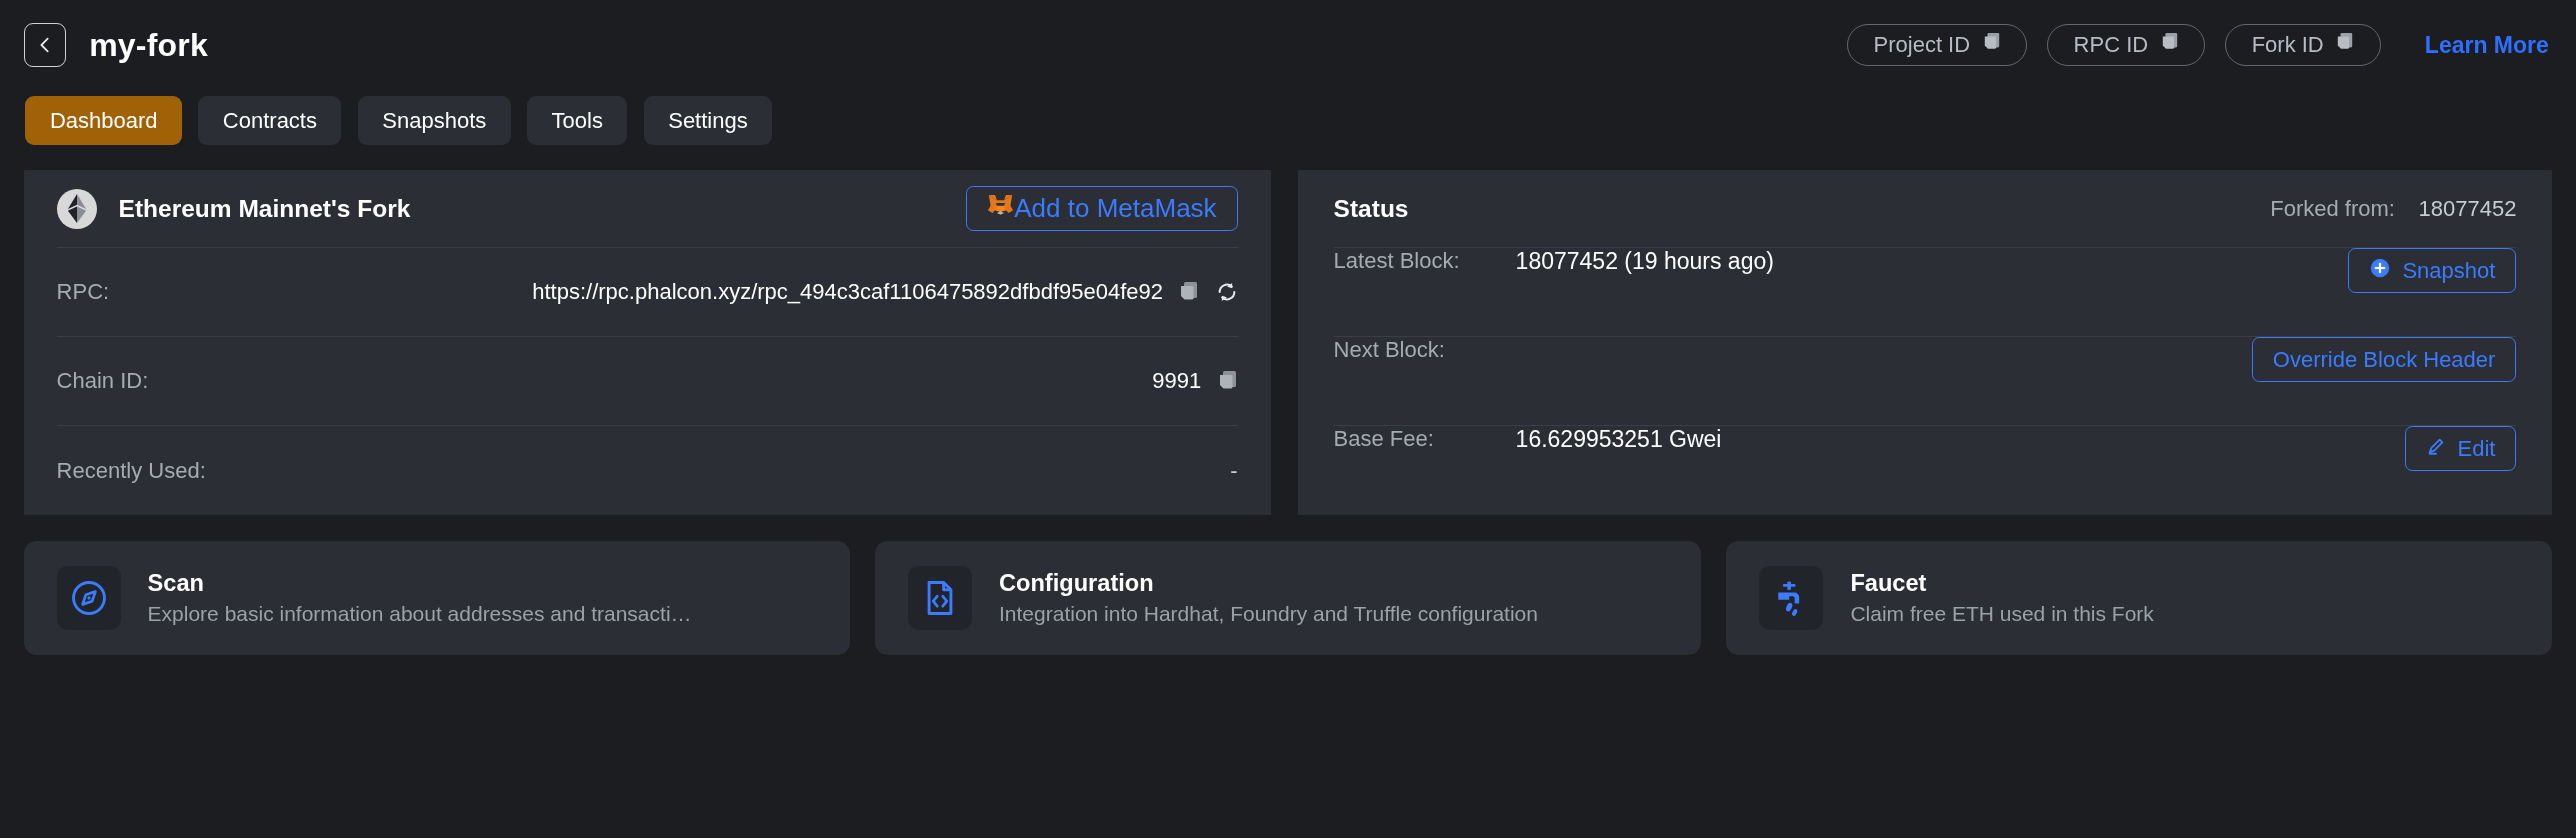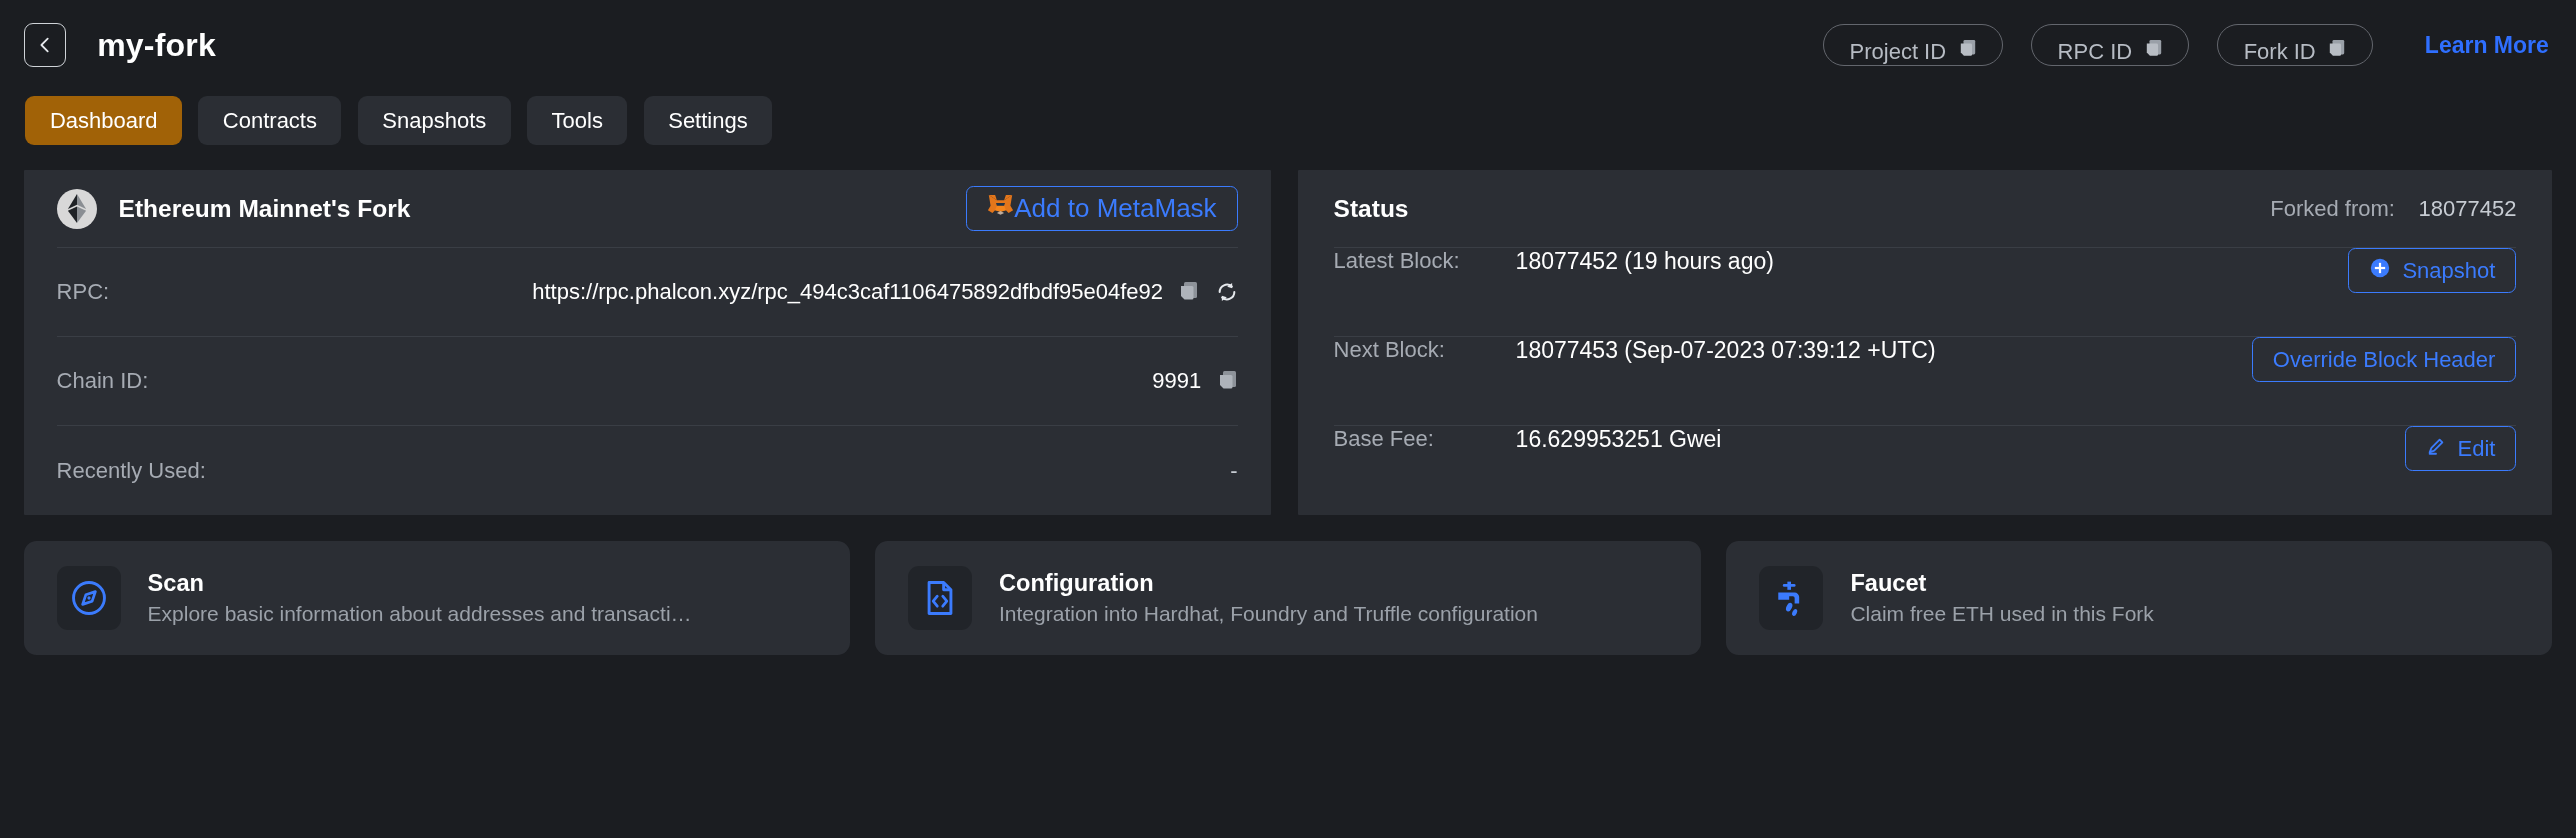--- a/index.html
+++ b/index.html
@@ -11,21 +11,21 @@
     color: #ffffff;
     overflow: hidden;
   }
   .page { width: 2576px; height: 839px; position: relative; padding: 0 23.6px; }
 
   
   .topbar {
     height: 76px;
     display: flex;
     align-items: center;
-    gap: 8px;
+    gap: 0;
     padding-top: 14.5px;
   }
   .back-btn {
     width: 42px; height: 44px;
     border: 1.8px solid #cfd3d8;
     border-radius: 9px;
     display: flex; align-items: center; justify-content: center;
     cursor: pointer;
     background: transparent;
     flex: 0 0 auto;
@@ -39,21 +39,21 @@
     white-space: nowrap;
   }
   .topbar-spacer { flex: 1 1 auto; }
   .pill {
     height: 42px;
     border: 1.4px solid #63666d;
     border-radius: 21px;
     color: #b7bcc4;
     font-size: 22px;
     display: inline-flex;
-    align-items: flex-end;
+    align-items: center;
     gap: 12.7px;
     padding: 0 25.4px;
     margin-left: 20px;
     cursor: pointer;
     white-space: nowrap;
     background: transparent;
   }
   .learn-more {
     color: #2f6fff;
     font-size: 23px;
@@ -332,21 +332,20 @@
               <rect x="10.8" y="6.4" width="2.4" height="11.2" fill="#ffffff"></rect>
               <rect x="6.4" y="10.8" width="11.2" height="2.4" fill="#ffffff"></rect>
             </svg>
           </span>
           <span>Snapshot</span>
         </div>
       </div>
 
       <div class="st-row">
         <div class="st-label">Next Block:</div>
-        <div class="st-value">18077453 (Sep-07-2023 07:39:12 +UTC)</div>
         <div class="head-spacer"></div>
         <div class="btn-outline">
           <span>Override Block Header</span>
         </div>
       </div>
 
       <div class="st-row last">
         <div class="st-label">Base Fee:</div>
         <div class="st-value">16.629953251 Gwei</div>
         <div class="head-spacer"></div>

